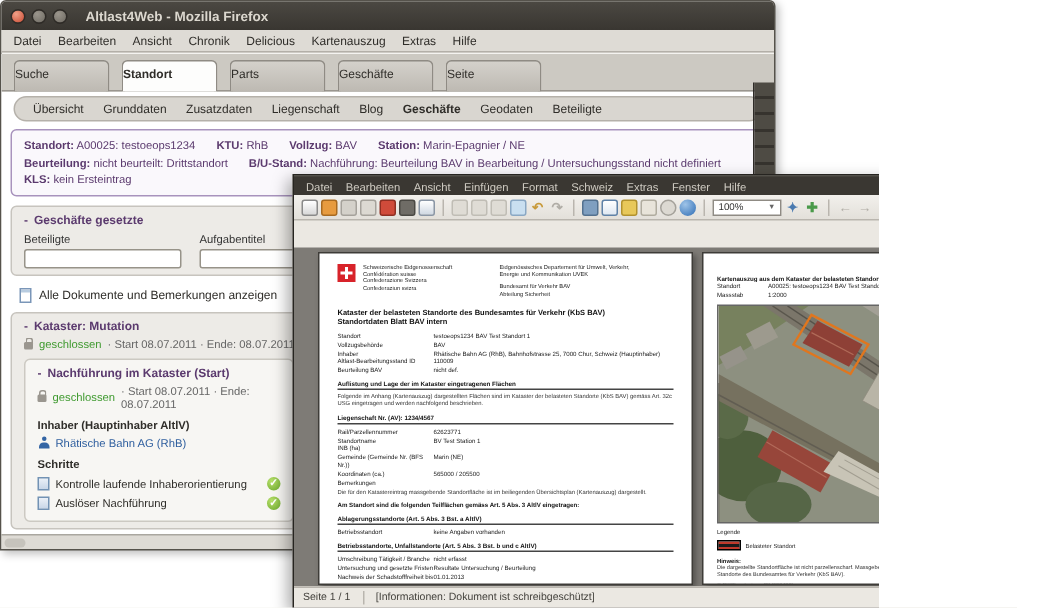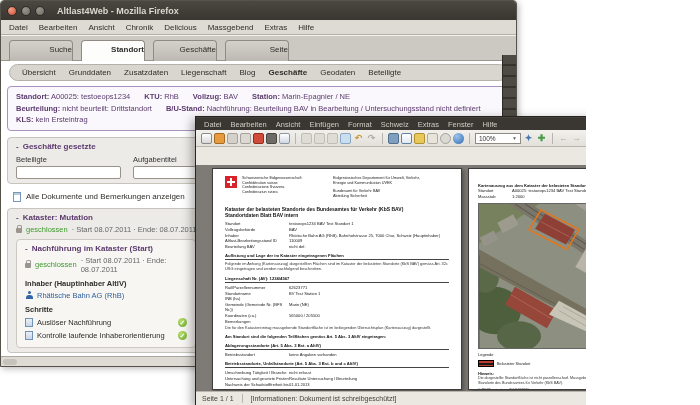--- a/index.html
+++ b/index.html
@@ -9,21 +9,21 @@
 
   
   .ff-window{position:absolute;left:0;top:0;width:517px;height:367px;background:#f4f3f0;border:1px solid #55524b;border-radius:4px 4px 0 0;box-shadow:2px 2px 6px rgba(0,0,0,.25);}
   .ff-titlebar{height:19px;background:linear-gradient(#4b4842,#393631);border-radius:3px 3px 0 0;display:flex;align-items:center;padding:0 6px;gap:4px;}
   .wbtn{width:10px;height:10px;border-radius:50%;background:radial-gradient(circle at 35% 30%,#9a958c,#6e6a62);border:1px solid #2e2b27;flex:none;}
   .wbtn.close{background:radial-gradient(circle at 35% 30%,#f0a088,#c84a32);}
   .ff-title{color:#dcd8cf;font-size:9px;font-weight:bold;margin-left:8px;white-space:nowrap;}
   .ff-menubar{height:15px;background:#dedbd5;border-bottom:1px solid #b3afa8;display:flex;align-items:center;gap:11px;padding:0 8px;font-size:8px;color:#2f2d29;}
   .ff-content{position:absolute;top:35px;bottom:10px;left:0;right:0;background:#fff;overflow:hidden;}
   .tabbar{height:25px;background:#ccc9c2;border-bottom:1px solid #9a968f;padding:4px 0 0 8px;display:flex;gap:8px;}
-  .tab{width:64px;text-align:right;font-size:8px;color:#2f2d29;background:linear-gradient(#d4d1cb,#bdb9b2);border:1px solid #8f8b84;border-bottom:none;border-radius:4px 4px 0 0;padding-top:4px;height:21px;}
+  .tab{width:64px;text-align:left;font-size:8px;color:#2f2d29;background:linear-gradient(#d4d1cb,#bdb9b2);border:1px solid #8f8b84;border-bottom:none;border-radius:4px 4px 0 0;padding-top:4px;height:21px;}
   .tab.active{background:#fdfdfc;font-weight:bold;}
   .subtabbar{margin:3px 8px 0 8px;background:#d9d6d0;border:1px solid #b5b1aa;border-radius:9px;display:flex;gap:13px;padding:3px 12px;font-size:8px;color:#2f2d29;}
   .subtab.active{font-weight:bold;}
   .infobox{margin:5px 6px 0 6px;background:#faf8fc;border:1px solid #a893bd;border-radius:4px;padding:4px 8px;font-size:7.5px;color:#5b3a6e;line-height:11.5px;}
   .infoline{white-space:nowrap;overflow:hidden;}
   .pair{margin-right:14px;}
   .pair b{font-weight:bold;}
   .panel{margin:6px 6px 0 6px;background:#edebe7;border:1px solid #c7c4be;border-radius:4px;padding:4px 8px;}
   .panel-title{font-size:8px;font-weight:bold;color:#5b3a6e;display:flex;gap:4px;}
   .filter-fields{display:flex;gap:12px;margin-top:4px;}
@@ -133,30 +133,31 @@
       <span class="wbtn"></span>
       <span class="ff-title">Altlast4Web - Mozilla Firefox</span>
     </div>
     <div class="ff-menubar">
 
     <span class="ff-menuitem">Datei</span>
         <span class="ff-menuitem">Bearbeiten</span>
         <span class="ff-menuitem">Ansicht</span>
         <span class="ff-menuitem">Chronik</span>
         <span class="ff-menuitem">Delicious</span>
-        <span class="ff-menuitem">Massgebend</span>
+        <span class="ff-menuitem">Kartenauszug</span>
         <span class="ff-menuitem">Extras</span>
         <span class="ff-menuitem">Hilfe</span>
       </div>
 
     <div class="ff-content">
       <div class="tabbar">
 
       <span class="tab">Suche</span>
           <span class="tab active">Standort</span>
+          <span class="tab">Parts</span>
           <span class="tab">Geschäfte</span>
           <span class="tab">Seite</span>
         </div>
       <div class="subtabbar">
 
       <span class="subtab">Übersicht</span>
           <span class="subtab">Grunddaten</span>
           <span class="subtab">Zusatzdaten</span>
           <span class="subtab">Liegenschaft</span>
           <span class="subtab">Blog</span>
@@ -225,27 +226,27 @@
           <div class="blabel">Inhaber (Hauptinhaber AltlV)</div>
           <div class="link-row">
             <span class="person-icon"></span>
             <span>Rhätische Bahn AG (RhB)</span>
           </div>
           <div class="blabel">Schritte</div>
           <div>
 
               <div class="step-row">
                 <span class="step-icon"></span>
-                <span>Auslöser Nachführung</span>
+                <span>Kontrolle laufende Inhaberorientierung</span>
                 <span class="step-check">✓</span>
               </div>
 
               <div class="step-row">
                 <span class="step-icon"></span>
-                <span>Kontrolle laufende Inhaberorientierung</span>
+                <span>Auslöser Nachführung</span>
                 <span class="step-check">✓</span>
               </div>
             </div>
         </div>
       </div>
 
       <div class="ff-scrollstrip"></div>
     </div>
 
     <div class="ff-statusbar">

